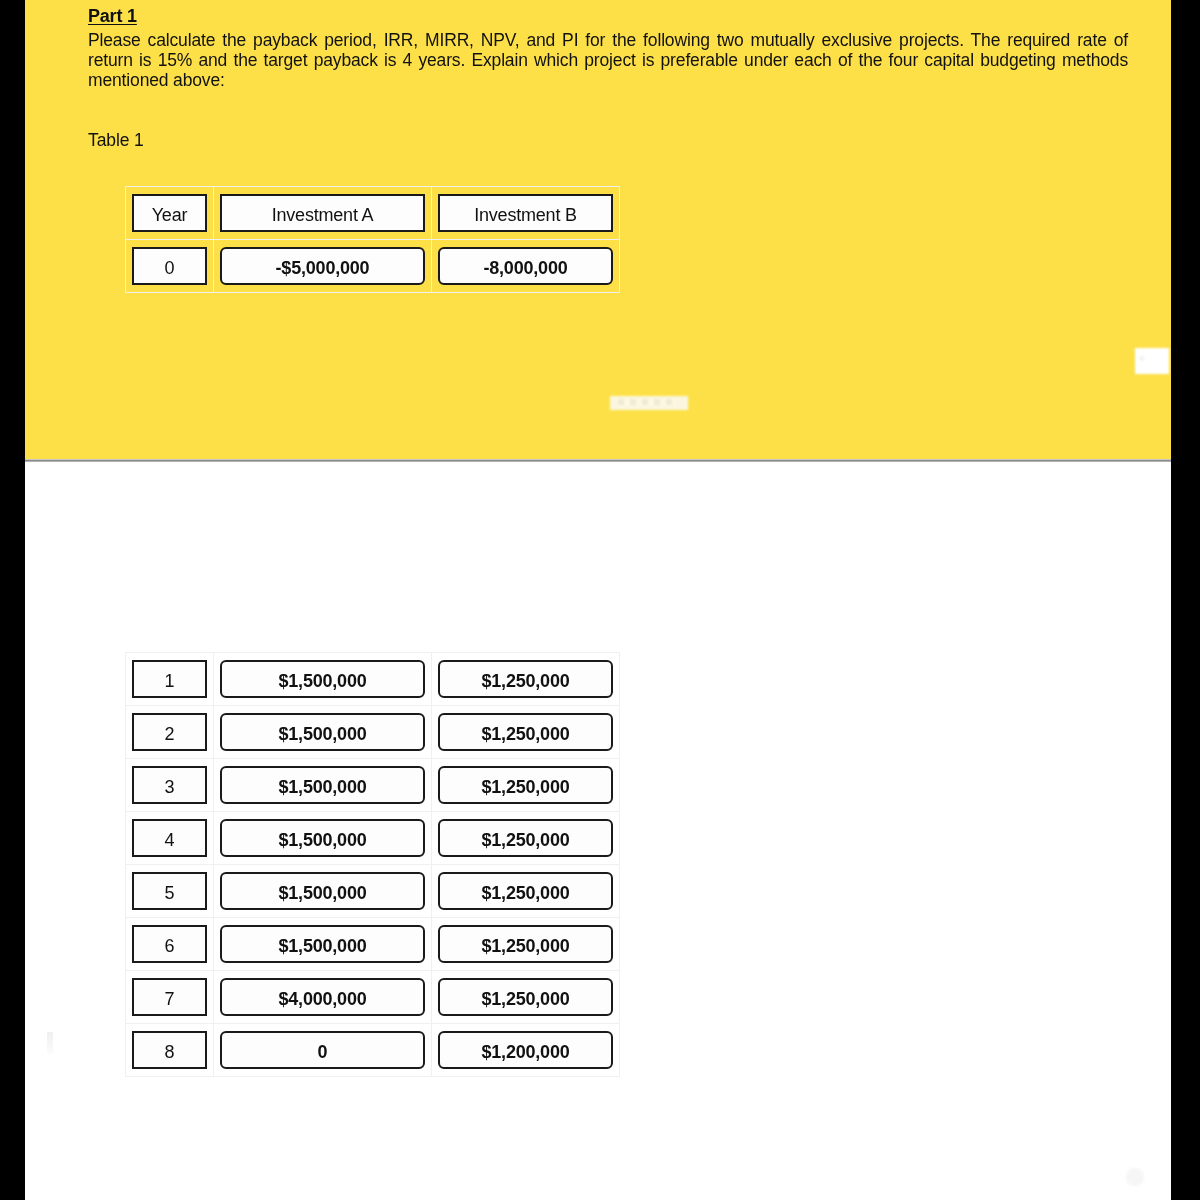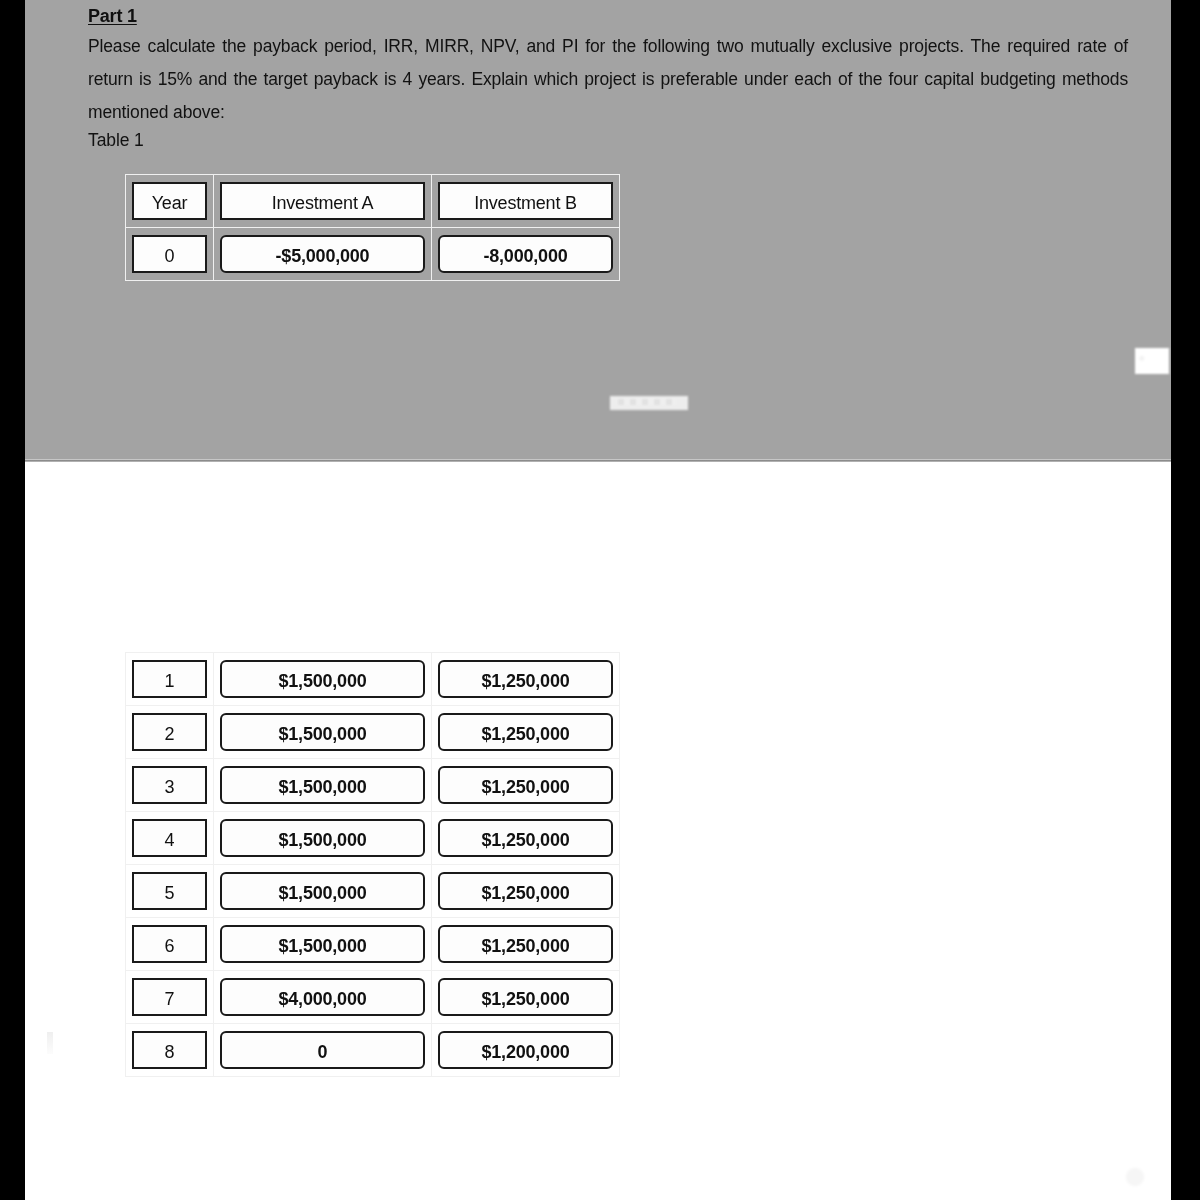--- a/index.html
+++ b/index.html
@@ -25,42 +25,42 @@
     background: #ffffff;
   }
 
   
   #upper {
     position: absolute;
     left: 0;
     top: 0;
     width: 1146px;
     height: 459px;
-    background: #a3a3a3;
+    background: #fde047;
   }
 
   .part-heading {
     position: absolute;
     left: 63px;
     top: 6px;
     font-size: 18px;
     font-weight: bold;
     color: #101010;
     text-decoration: underline;
     text-underline-offset: 2px;
     letter-spacing: -0.2px;
   }
 
   .question-body {
     position: absolute;
     left: 63px;
     top: 30px;
     width: 1040px;
     font-size: 17.5px;
-    line-height: 33px;
+    line-height: 20px;
     color: #121212;
     text-align: justify;
     letter-spacing: -0.15px;
   }
 
   .table-label {
     position: absolute;
     left: 63px;
     top: 130px;
     font-size: 17.5px;
@@ -105,21 +105,21 @@
     box-sizing: border-box;
     letter-spacing: -0.2px;
     overflow: hidden;
     white-space: nowrap;
   }
   .cellbox.num  { font-weight: bold; border-radius: 6px; }
   .cellbox.yr   { font-weight: normal; font-size: 18px; }
   .cellbox.hdr  { font-weight: normal; font-size: 18px; }
 
   
-  #table-top { left: 100px; top: 174px; padding-left: 44px; }
+  #table-top { left: 100px; top: 186px; padding-left: 44px; }
 
   
   #divider {
     position: absolute;
     left: 0px;
     top: 459px;
     width: 1146px;
     height: 3px;
     background: linear-gradient(to bottom, #f4f4f4 0px, #9a9a9a 1px, #7d7d7d 2px, #e4e4e4 3px);
   }

